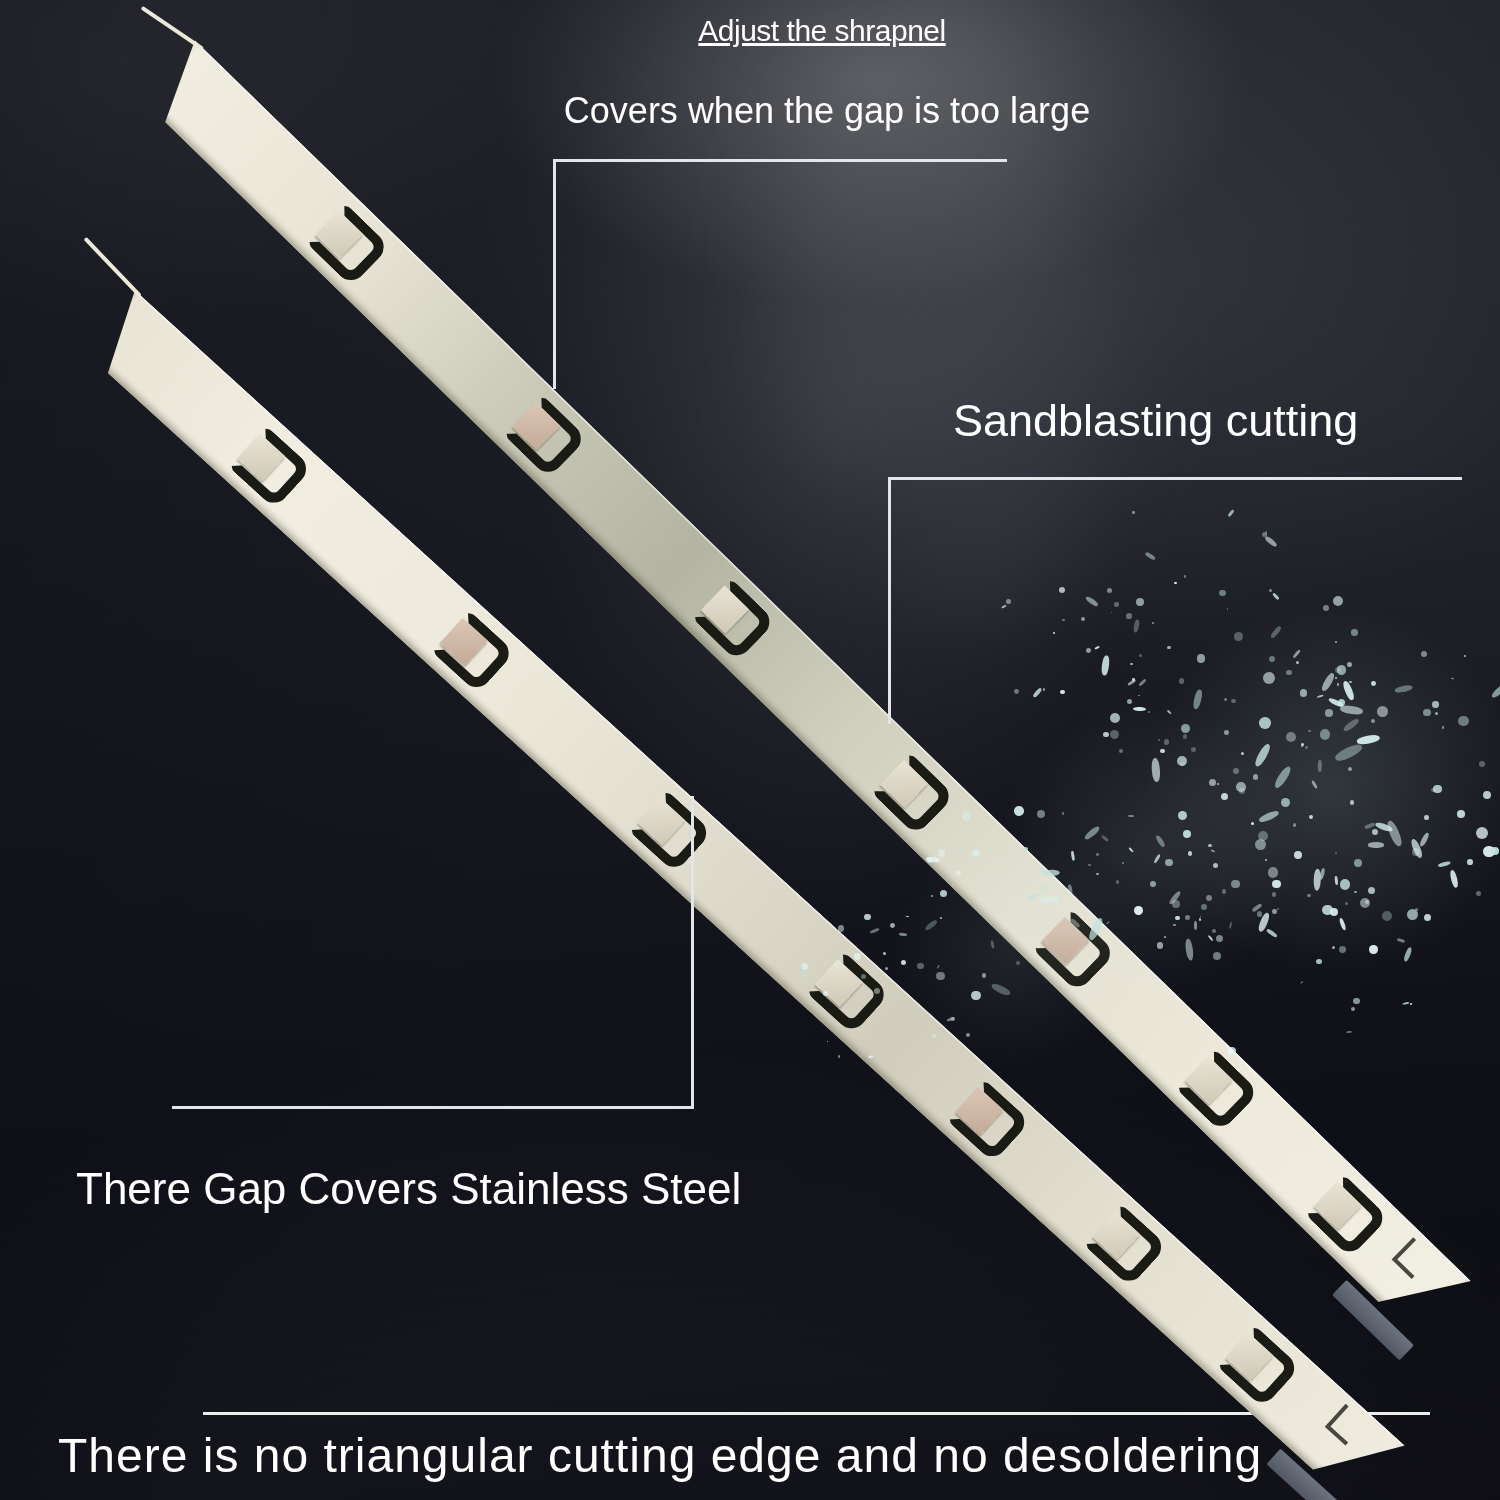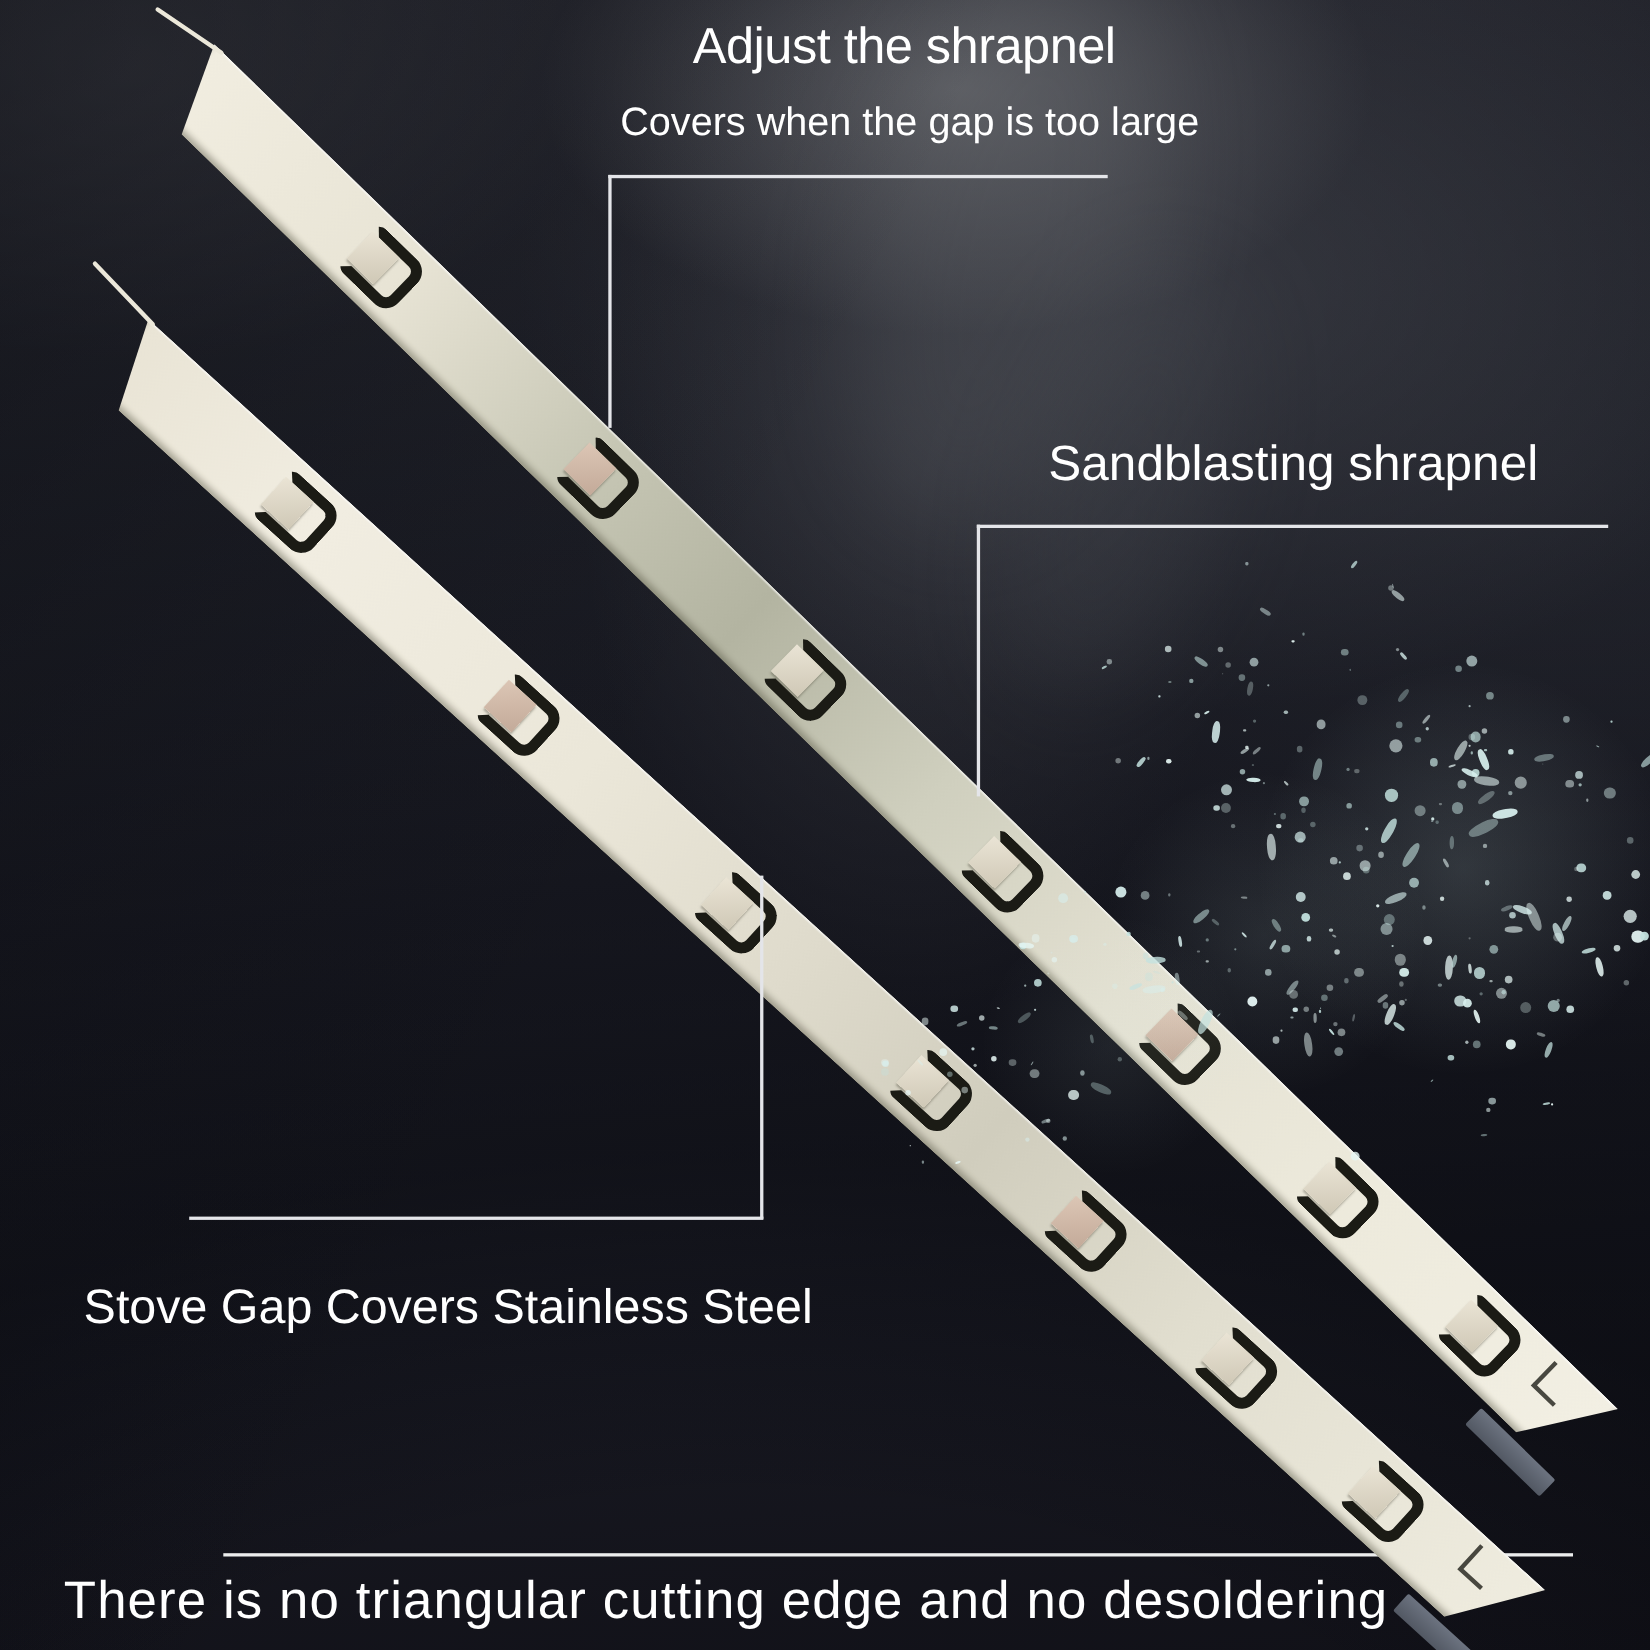--- a/index.html
+++ b/index.html
@@ -53,21 +53,21 @@
       background:linear-gradient(135deg,#eae4d5,#cfc8b6);box-shadow:1px 2px 2px rgba(60,58,44,.35);}
   .clip.warm .tab{background:linear-gradient(135deg,#dcc6b5,#c3aa99);}
 
   
   .splash{position:absolute;inset:0;z-index:6;pointer-events:none;}
   .drop{position:absolute;}
   .glow{position:absolute;border-radius:50%;background:radial-gradient(circle,rgba(208,236,233,.85),rgba(208,236,233,0) 70%);}
 
   
   .lbl{position:absolute;color:#ffffff;white-space:nowrap;z-index:7;font-weight:400;}
-  .lbl-title{left:822px;top:14px;font-size:46px;letter-spacing:-.5px;transform:translateX(-50%);}
+  .lbl-title{left:822px;top:14px;font-size:30px;letter-spacing:-.5px;transform:translateX(-50%);text-decoration:underline;}
   .lbl-sub{left:827px;top:90px;font-size:36px;transform:translateX(-50%);}
   .lbl-sand{left:953px;top:395px;font-size:45px;}
   .lbl-prod{left:76px;top:1164px;font-size:44px;}
   .lbl-bottom{left:58px;top:1428px;font-size:48px;letter-spacing:1px;}
 </style>
 </head>
 <body>
 
 <div class="stage">
 
@@ -460,17 +460,17 @@
       <div class="drop" style="left: 1042.6px; top: 688.4px; width: 2.7px; height: 2.7px; background: rgb(215, 239, 237); border-radius: 50%; opacity: 0.58; transform: rotate(0deg);"></div>
       <div class="drop" style="left: 1110.7px; top: 611.8px; width: 1.1px; height: 1.1px; background: rgb(215, 239, 237); border-radius: 50%; opacity: 0.41; transform: rotate(0deg);"></div>
       <div class="drop" style="left: 1060.4px; top: 689.7px; width: 4.3px; height: 4.3px; background: rgb(230, 246, 244); border-radius: 50%; opacity: 0.92; transform: rotate(0deg);"></div>
       <div class="drop" style="left: 1130.4px; top: 623.6px; width: 13.4px; height: 4.5px; background: rgb(215, 239, 237); border-radius: 45%; opacity: 0.31; transform: rotate(101deg);"></div>
       <div class="drop" style="left: 1137.6px; top: 680.7px; width: 9px; height: 3px; background: rgb(230, 246, 244); border-radius: 45%; opacity: 0.46; transform: rotate(138deg);"></div>
       <div class="drop" style="left: 1094.7px; top: 646.6px; width: 4.7px; height: 1.6px; background: rgb(215, 239, 237); border-radius: 45%; opacity: 0.92; transform: rotate(155deg);"></div>
     </div>
 
   <div class="lbl lbl-title">Adjust the shrapnel</div>
   <div class="lbl lbl-sub">Covers when the gap is too large</div>
-  <div class="lbl lbl-sand">Sandblasting shrapnel</div>
-  <div class="lbl lbl-prod">Stove Gap Covers Stainless Steel</div>
+  <div class="lbl lbl-sand">Sandblasting cutting</div>
+  <div class="lbl lbl-prod">There Gap Covers Stainless Steel</div>
   <div class="lbl lbl-bottom">There is no triangular cutting edge and no desoldering</div>
 
 </div>
 
 </body></html>

